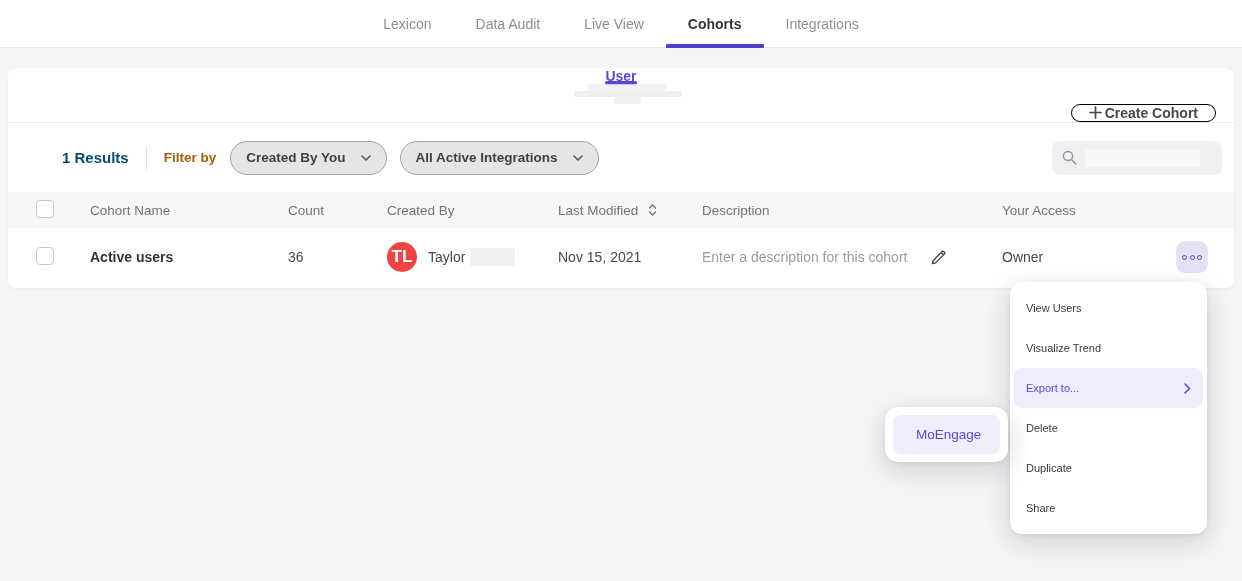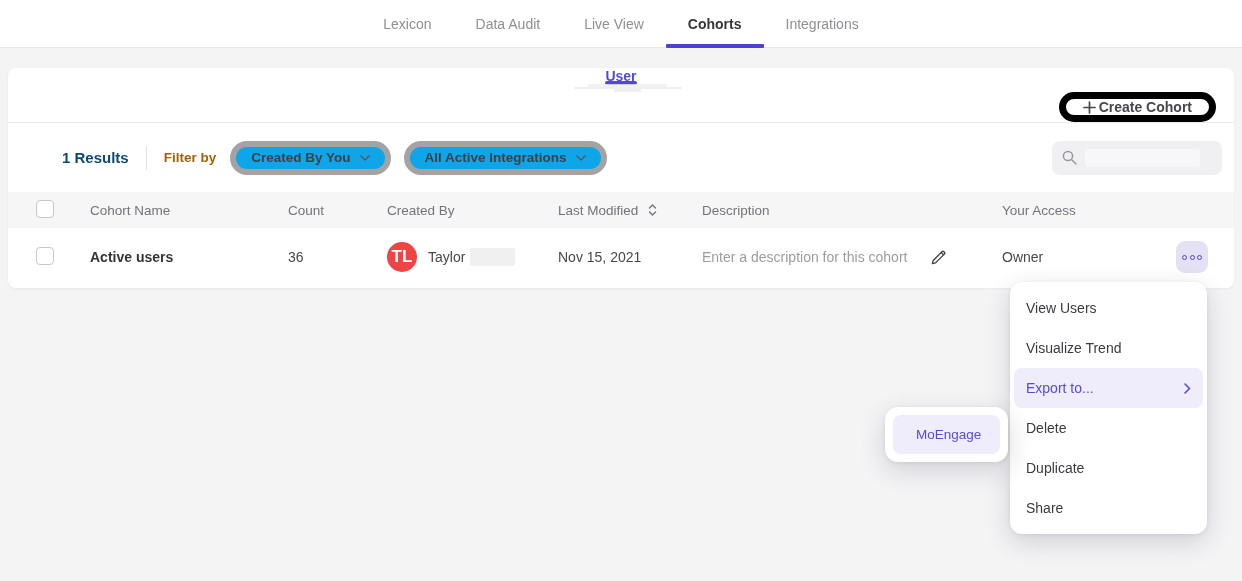--- a/index.html
+++ b/index.html
@@ -41,33 +41,33 @@
     content:""; position:absolute; left:0; bottom:-1px; width:100%;
     height:4px; background:#5449d6; border-radius:2px;
   }
   .redacted { background:#efeff1; border-radius:2px; display:inline-block; }
   .tab-redacted-1 { width:79px; height:22px; margin-left:12px; opacity:.8; }
   .tab-redacted-2 { width:108px; height:22px; margin-left:13px; }
   .tab-redacted-3 { width:27px;  height:22px; margin-left:12px; }
 
   .create-btn {
     margin-left:auto; display:flex; align-items:center; gap:3px;
-    height:35px; padding:0 17px; border:7px solid #000000; border-radius:18px;
+    height:35px; padding:0 17px; border:1px solid #000000; border-radius:18px;
     background:#fff; font-size:14px; font-weight:600; color:#46464d; cursor:pointer;
   }
   .create-btn svg { display:block; }
 
   
   .filter-bar { height:69px; display:flex; align-items:center; padding:0 12px 0 54px; }
   .results-count { font-size:15px; font-weight:700; color:#0c4a6e; }
   .vdivider { width:1px; height:24px; background:#e3e3e6; margin:0 17px; }
   .filter-by { font-size:13.5px; font-weight:700; color:#a16207; margin-right:14px; }
   .pill {
-    display:flex; align-items:center; gap:9px; height:34px; padding:0 15px;
-    border:6px solid #a3a3a3; border-radius:17px; background:#0ea5e9;
+    display:flex; align-items:center; gap:15px; height:34px; padding:0 15px;
+    border:1px solid #a3a3a3; border-radius:17px; background:#e5e5e5;
     font-size:13.5px; font-weight:600; color:#3f3f46; cursor:pointer; margin-right:13px;
   }
   .pill svg { display:block; color:#5a5a61; }
   .search-box {
     margin-left:auto; width:170px; height:34px; border-radius:8px;
     background:#f0f0f2; display:flex; align-items:center; padding:0 9px; cursor:text;
   }
   .search-box svg { display:block; color:#97979e; }
   .search-redacted { width:115px; height:18px; background:#f7f7f8; border-radius:3px; margin-left:7px; }
 
@@ -113,21 +113,21 @@
 
   
   .ctx-menu {
     position:absolute; left:1010px; top:282px; width:197px;
     background:#fff; border-radius:12px; padding:6px 4px;
     box-shadow:0 8px 26px rgba(25,25,50,.16), 0 1px 4px rgba(25,25,50,.08);
     z-index:20;
   }
   .ctx-item {
     height:40px; display:flex; align-items:center; padding:0 12px;
-    font-size:14px; color:#3a3a41; border-radius:8px; cursor:pointer;
+    font-size:11px; color:#3a3a41; border-radius:8px; cursor:pointer;
   }
   .ctx-item.highlighted { background:#efecfb; color:#564cd2;align-items:center; }
   .ctx-item .chev-right { margin-left:auto; color:#564cd2; display:flex; }
 
   
   .sub-menu {
     position:absolute; left:885px; top:407px; width:123px; height:55px;
     background:#fff; border-radius:13px; padding:8px;
     box-shadow:0 8px 26px rgba(25,25,50,.16), 0 1px 4px rgba(25,25,50,.08);
     z-index:21;

